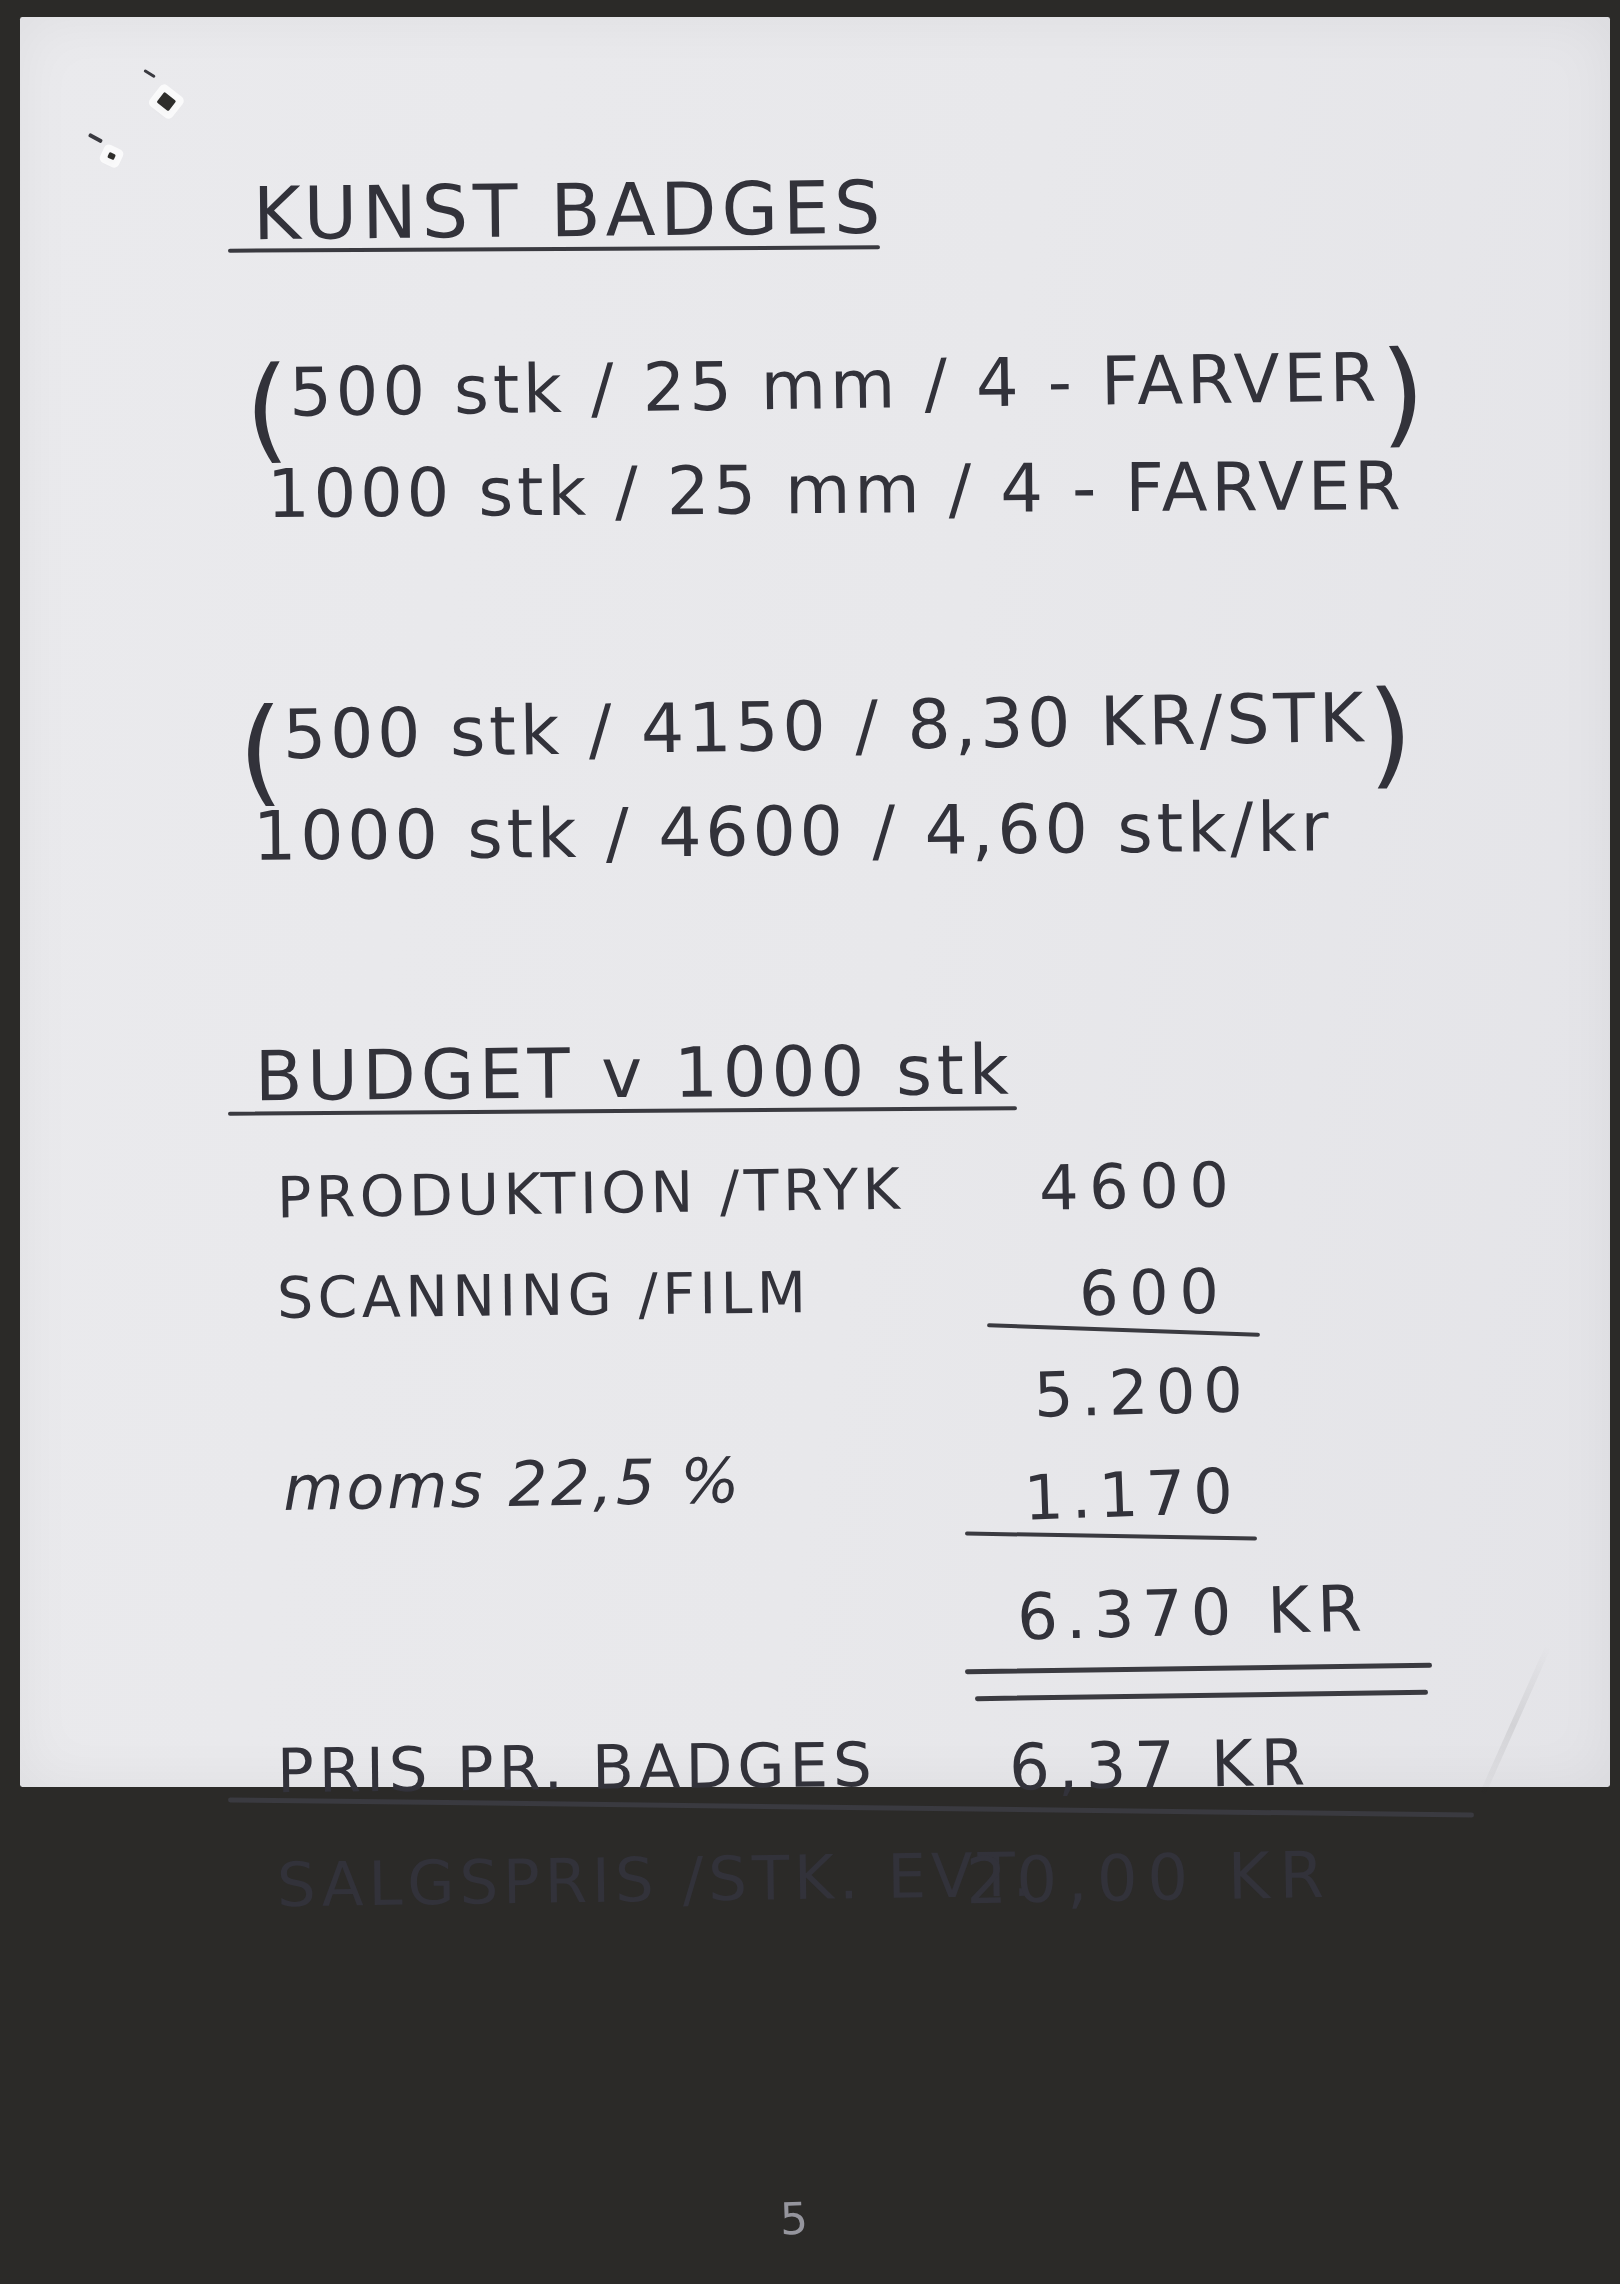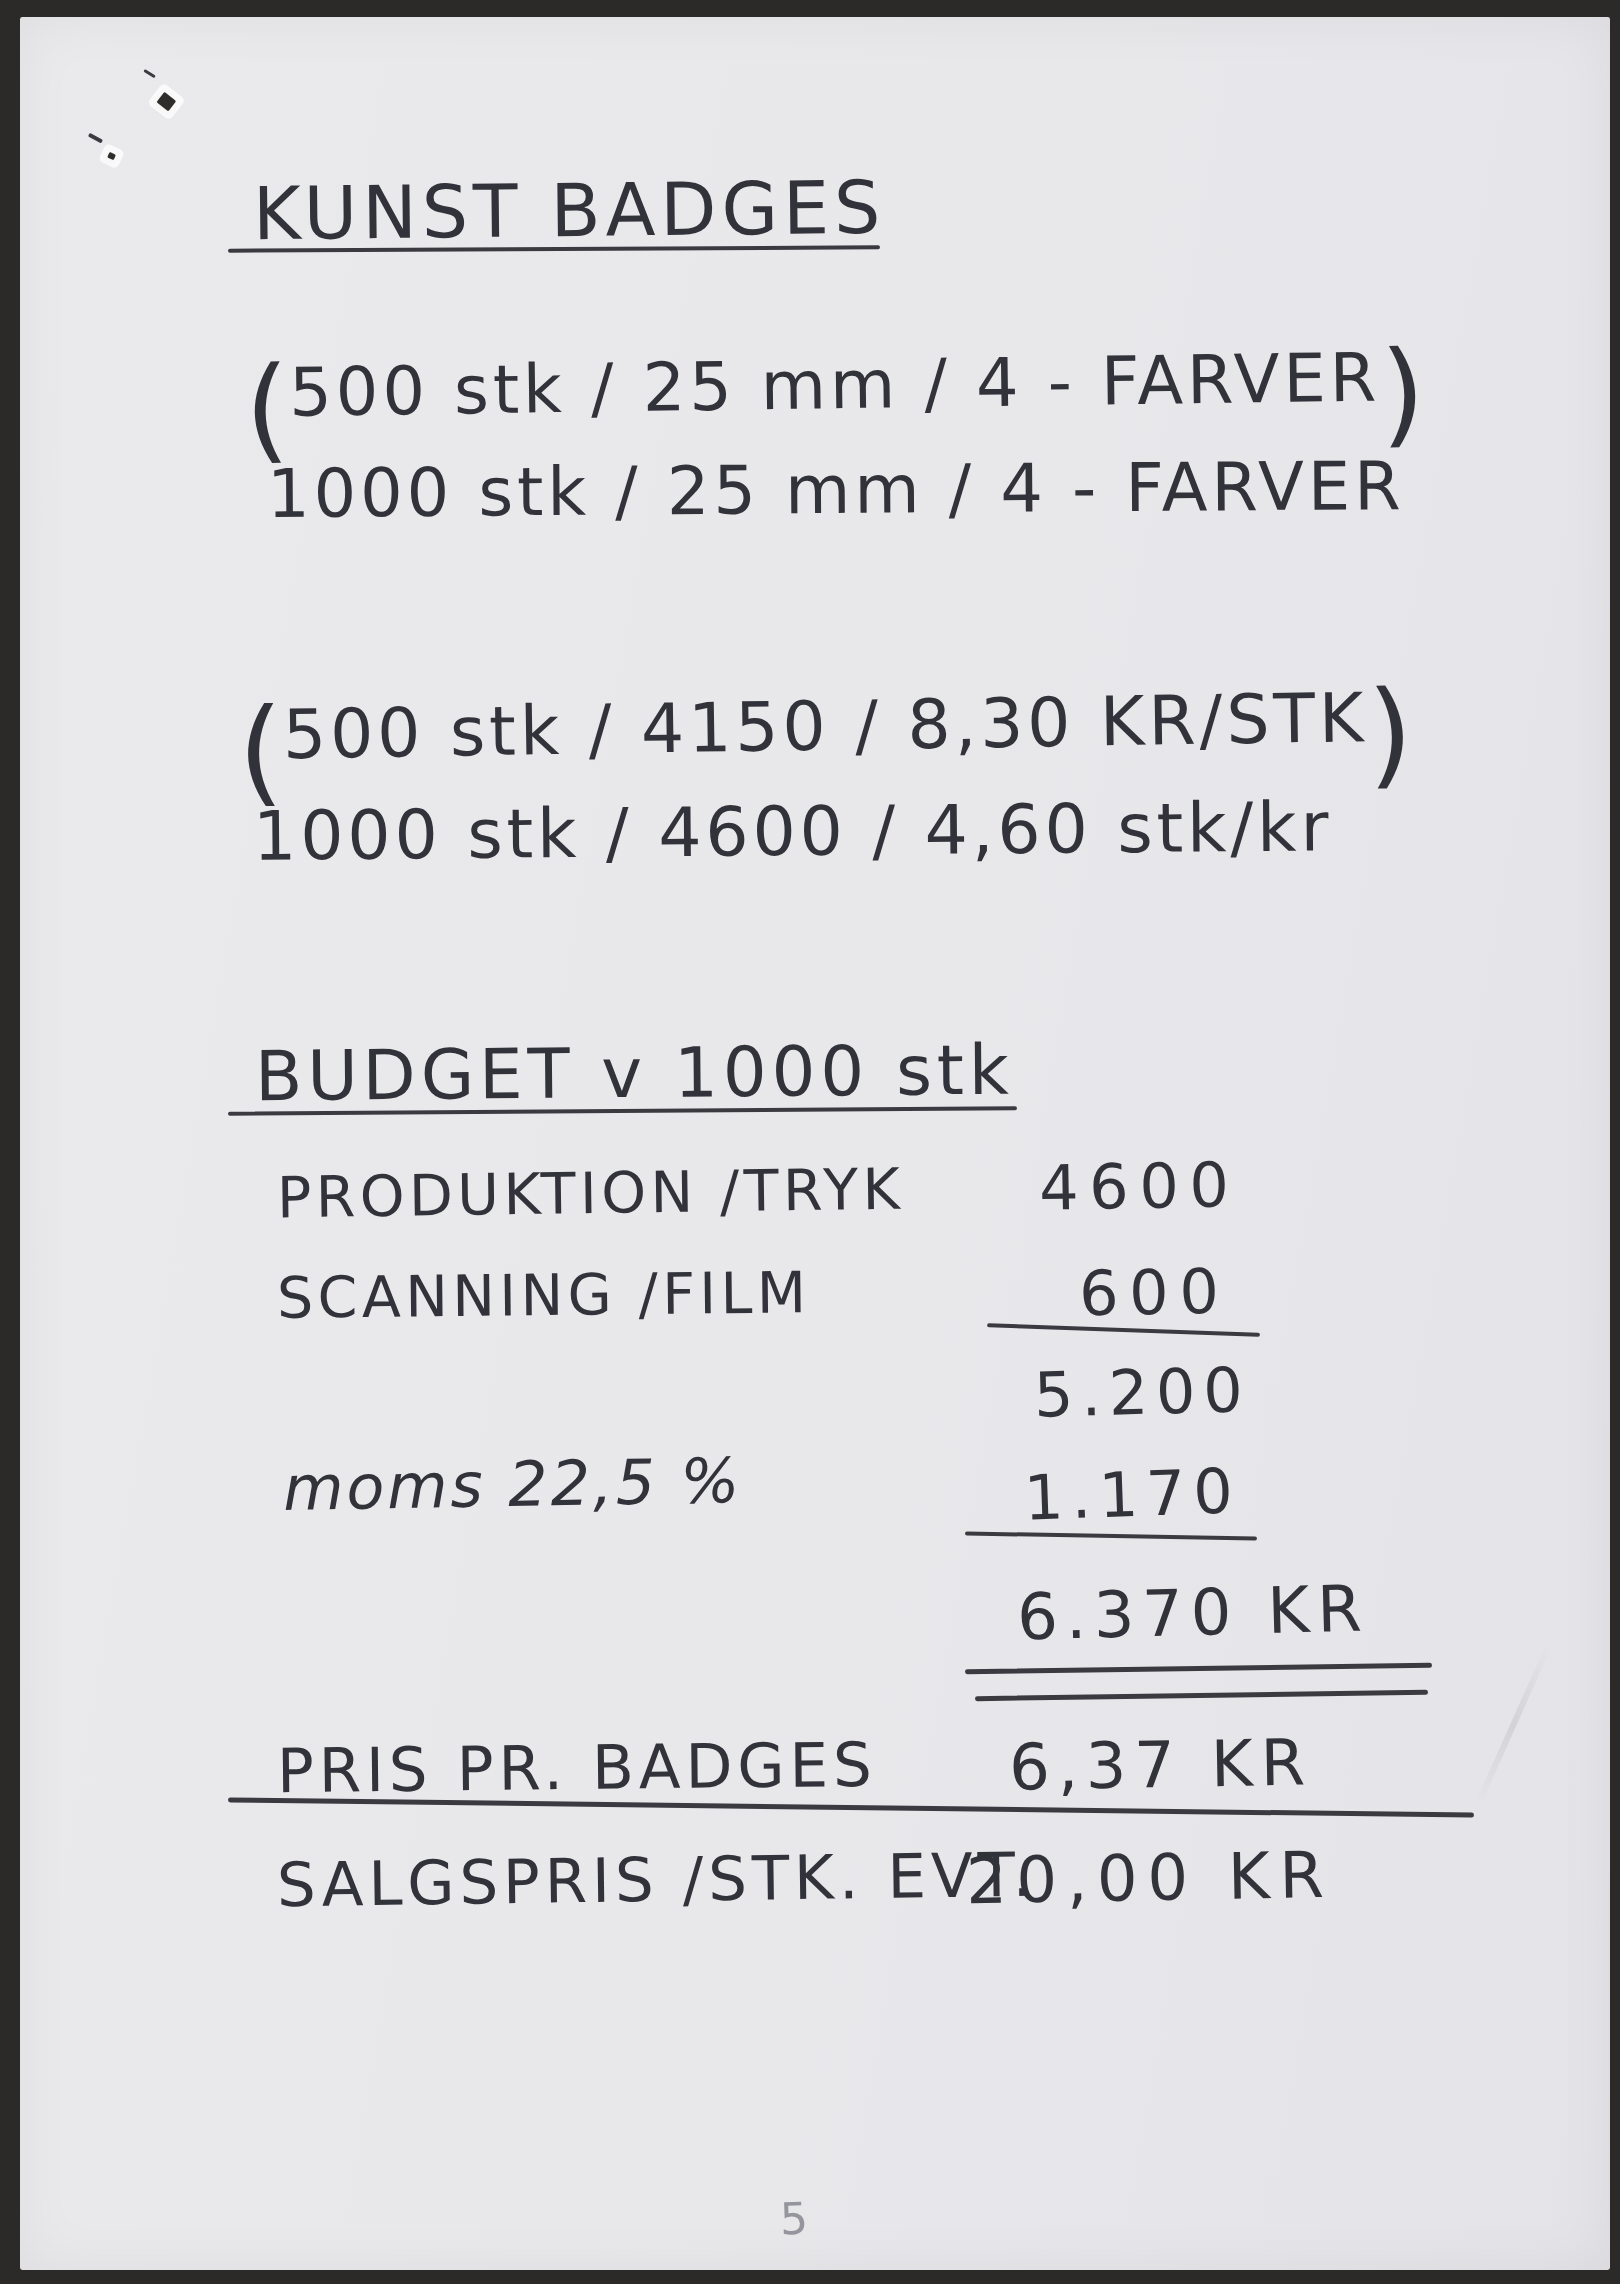--- a/index.html
+++ b/index.html
@@ -4,21 +4,21 @@
 <style>
   html,body{margin:0;padding:0;}
   body{
     width:1620px;height:2284px;
     background:#2b2a28;
     font-family:"DejaVu Sans", sans-serif;
     overflow:hidden;
   }
   #canvas{position:relative;width:1620px;height:2284px;background:#2b2a28;}
   .paper{
-    position:absolute;left:20.4px;top:16.6px;width:1590px;height:2253px;
+    position:absolute;left:20.4px;top:16.6px;width:1590px;height:1770px;
     background:linear-gradient(100deg,#eaeaed 0%,#e8e8eb 55%,#e4e4e8 100%);
     border-radius:2.4px;
     box-shadow:inset 0 0 58px rgba(0,0,0,0.05);
     text-align:right;
   }
   .hw{
     position:absolute;white-space:nowrap;color:#32323a;
     font-family:"DejaVu Sans", sans-serif;
     line-height:1;
   }

